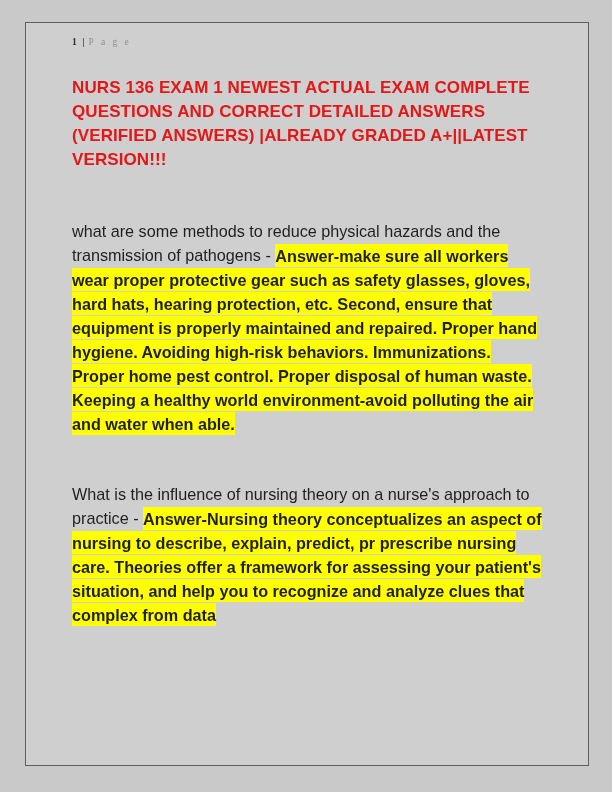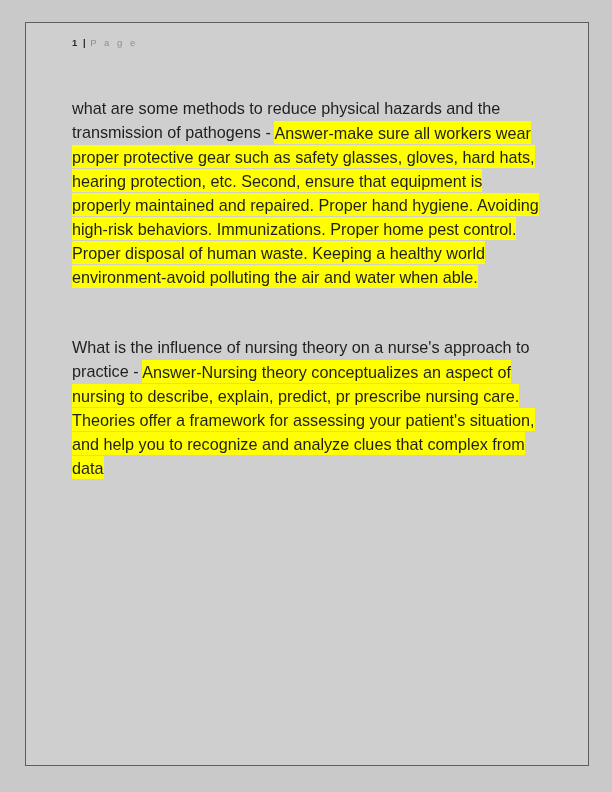--- a/index.html
+++ b/index.html
@@ -31,20 +31,21 @@
     background: var(--page-bg);
     border: 1px solid var(--border-color);
     padding: 13px 46px 0 46px;
     overflow: hidden;
   }
   .pg-header {
     font-size: 9.5px;
     line-height: 13px;
     color: var(--header-dark);
     margin-bottom: 13px;
+    font-family: Liberation Serif, serif;
   }
   .pg-num { font-weight: bold; color: var(--header-dark); letter-spacing: 1px; }
   .pg-sep { font-weight: bold; color: var(--header-dark); margin: 0 2px; }
   .pg-label { color: var(--header-gray); letter-spacing: 2.5px; }
   .doc-title {
     margin-top: 27px;
     font-size: 17px;
     font-weight: bold;
     line-height: 24px;
     color: var(--title-color);
@@ -53,34 +54,36 @@
   .qa {
     margin-top: 47px;
     font-size: 16.2px;
     line-height: 24px;
     color: var(--body-color);
   }
   .qa mark {
     background: var(--highlight);
     color: inherit;
     padding: 2.5px 0;
+    font-weight: bold;
   }
 </style>
 </head>
 <body>
 
 <div class="canvas">
   <div class="page">
 
     <div class="pg-header">
       <span class="pg-num">1</span>
       <span class="pg-sep">|</span>
       <span class="pg-label">P a g e</span>
     </div>
 
+    <h1 class="doc-title">NURS 136 EXAM 1 NEWEST ACTUAL EXAM COMPLETE QUESTIONS AND CORRECT DETAILED ANSWERS (VERIFIED ANSWERS) |ALREADY GRADED A+||LATEST VERSION!!!</h1>
 
     <p class="qa"><span>what are some methods to reduce physical hazards and the transmission of pathogens - </span><mark>Answer-make sure all workers wear proper protective gear such as safety glasses, gloves, hard hats, hearing protection, etc. Second, ensure that equipment is properly maintained and repaired. Proper hand hygiene. Avoiding high-risk behaviors. Immunizations. Proper home pest control. Proper disposal of human waste. Keeping a healthy world environment-avoid polluting the air and water when able.</mark></p>
 
     <p class="qa"><span>What is the influence of nursing theory on a nurse's approach to practice - </span><mark>Answer-Nursing theory conceptualizes an aspect of nursing to describe, explain, predict, pr prescribe nursing care. Theories offer a framework for assessing your patient's situation, and help you to recognize and analyze clues that complex from data</mark></p>
 
 
   </div>
 </div>
 
 </body></html>

